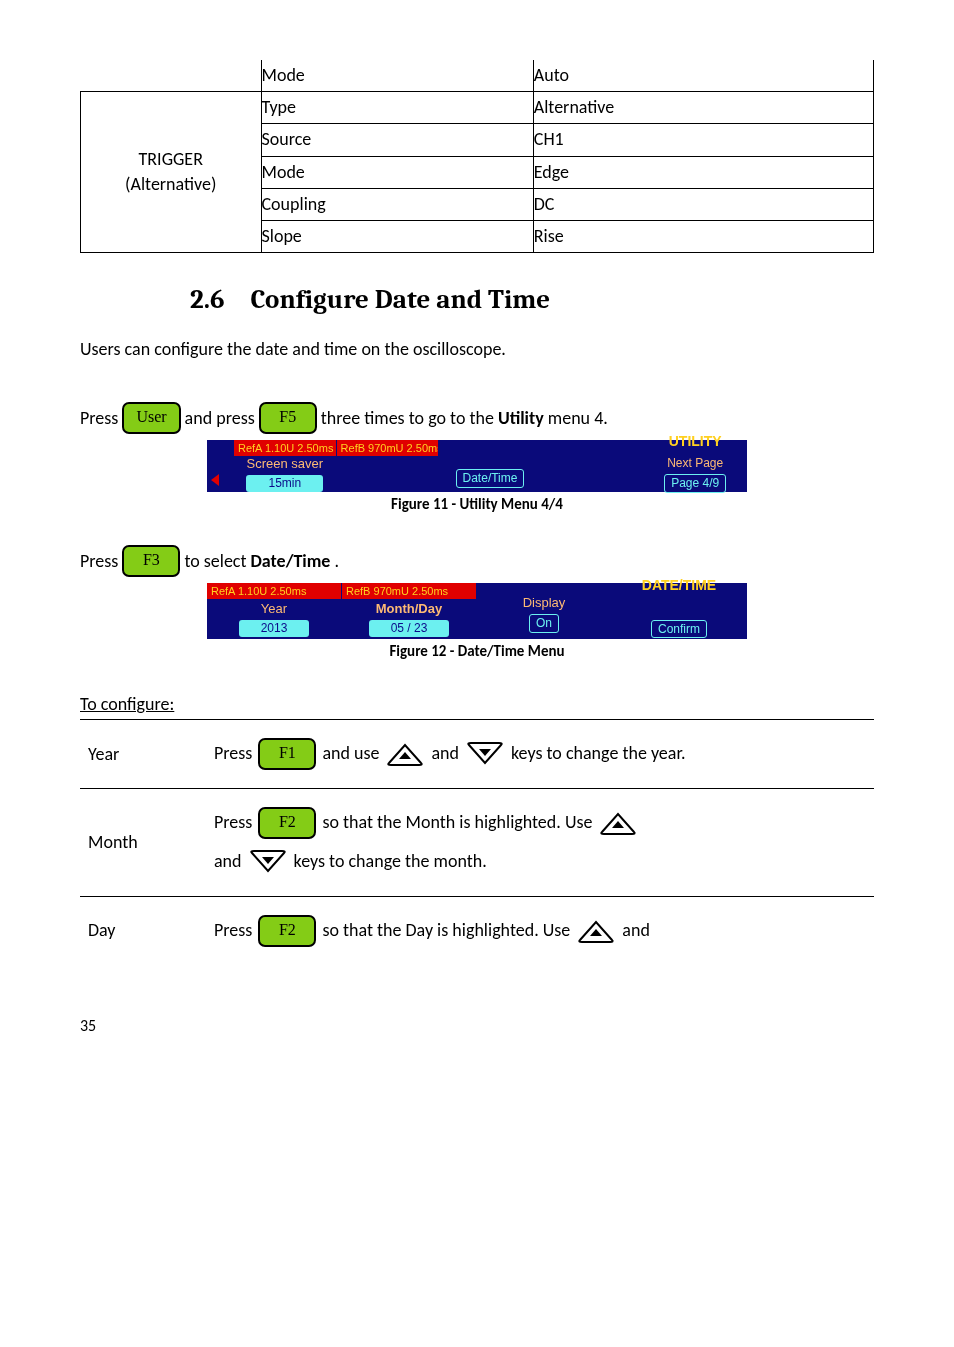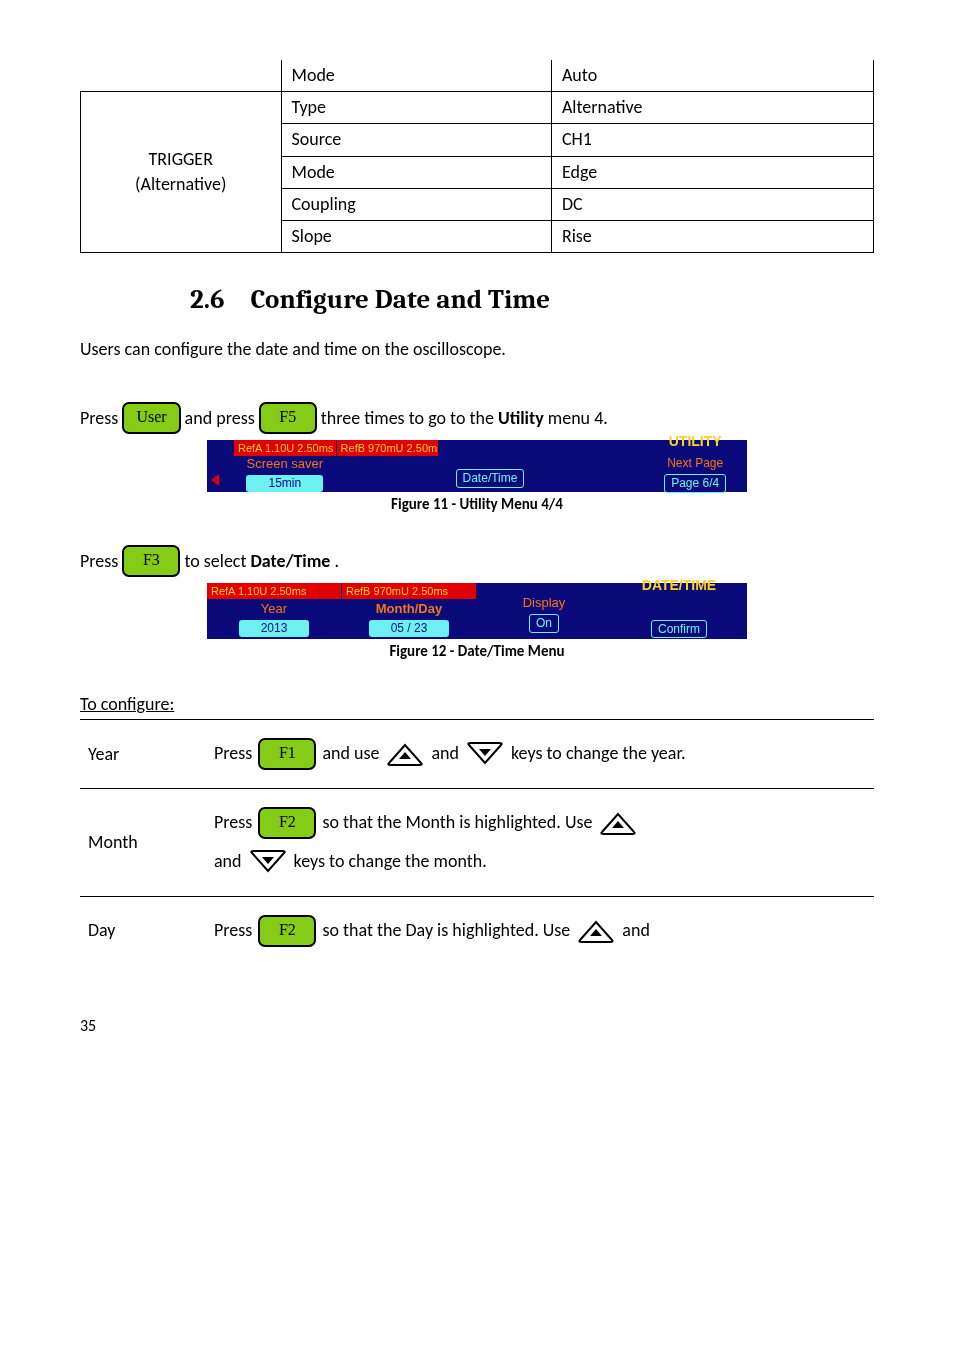--- a/index.html
+++ b/index.html
@@ -13,21 +13,21 @@
     box-sizing: border-box;
     line-height: 1.4;
   }
   table.param-table {
     border-collapse: collapse;
     width: 100%;
     margin-bottom: 28px;
   }
   table.param-table td {
     border: 1px solid #000;
-    padding: 3px 10px;
+    padding: 3px 0;
     vertical-align: middle;
     font-size: 18px;
   }
   table.param-table td.noleft { border-left: none; }
   table.param-table td.notop  { border-top: none; }
   .section-heading {
     font-family: Cambria, Georgia, serif;
     font-weight: bold;
     font-size: 27px;
     text-align: left;
@@ -76,21 +76,21 @@
     top: 0; left: 0; right: 0;
     height: 16px;
     background: #e00000;
     color: #ffd020;
     font-size: 11px;
     padding-left: 4px;
     line-height: 16px;
     white-space: nowrap;
     overflow: hidden;
   }
-  .menu-cell .upper { color: #f97316; font-size: 13px; margin-top: 4px; }
+  .menu-cell .upper { color: #fdba74; font-size: 13px; margin-top: 4px; }
   .menu-cell .lower-dark { color: #0b0b8a; background: #6cf0f0; border-radius: 3px; padding: 0 22px; font-size: 12px; margin-top: 2px; }
   .menu-cell .lower-box { color: #6cf0f0; border: 1px solid #6cf0f0; border-radius: 3px; padding: 0 6px; font-size: 12px; margin-top: 2px; }
   .menu-cell .title-yellow { color: #ffd020; font-weight: bold; font-size: 14px; margin-top: -8px; }
   .menu-cell.leftnav {
     flex: 0 0 26px;
     background: #0a0a7a;
   }
   .menu-cell .arrow-left {
     width:0;height:0;border-top:6px solid transparent;border-bottom:6px solid transparent;border-right:8px solid #e00000;
     position:absolute; left:4px; bottom:6px;
@@ -187,21 +187,21 @@
   </div>
   <div class="menu-cell redhead" data-head="RefB 970mU 2.50ms"></div>
   <div class="menu-cell">
     <span class="upper">&nbsp;</span>
     <span class="lower-box">Date/Time</span>
   </div>
   <div class="menu-cell"></div>
   <div class="menu-cell">
     <span class="title-yellow">UTILITY</span>
     <span class="upper" style="font-size:12px;">Next Page</span>
-    <span class="lower-box">Page 6/4</span>
+    <span class="lower-box">Page 4/9</span>
   </div>
 </div>
 <div class="fig-caption">Figure 11 - Utility Menu 4/4</div>
 
 <div class="instr">
   <span>Press</span>
   <span class="key">F3</span>
   <span> to select </span>
   <span class="bold">Date/Time</span>
   <span>.</span>

